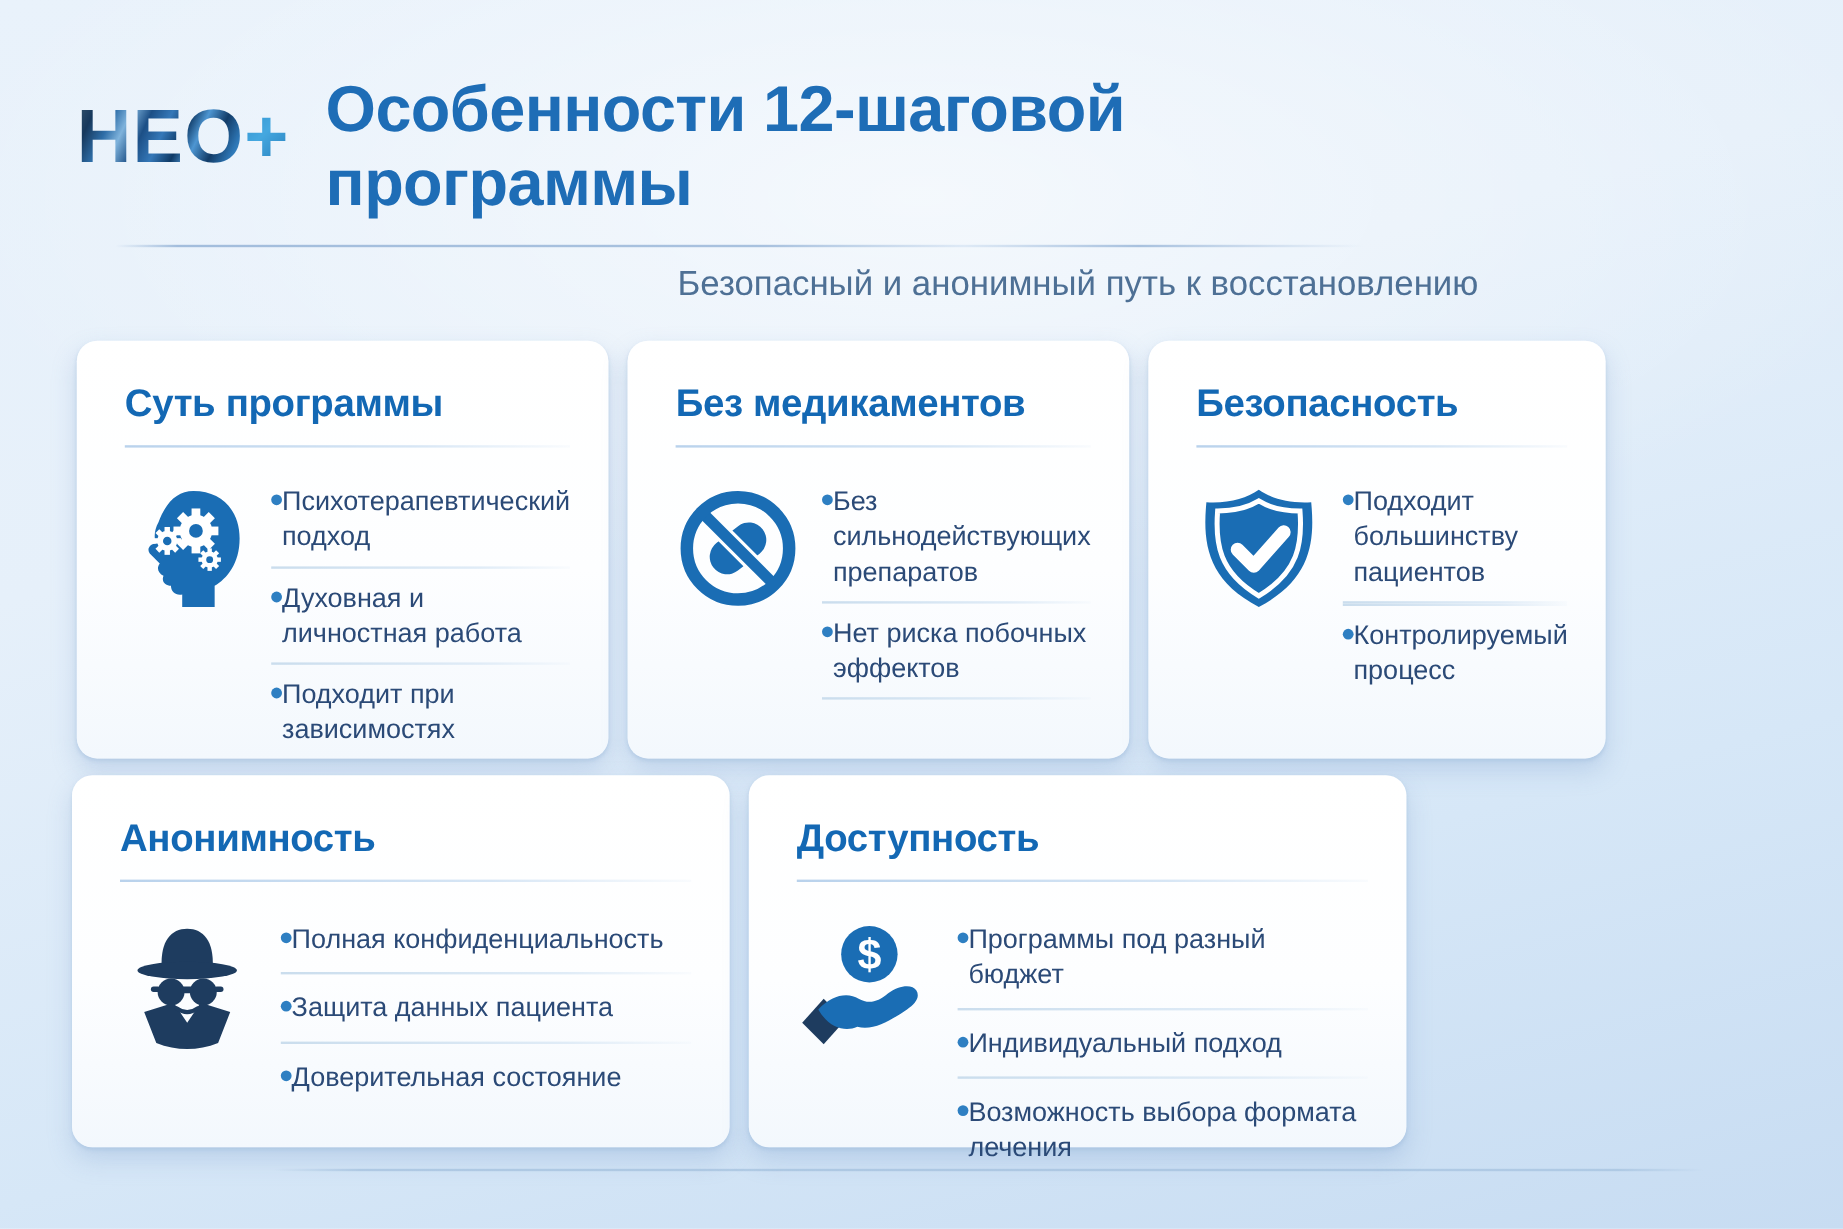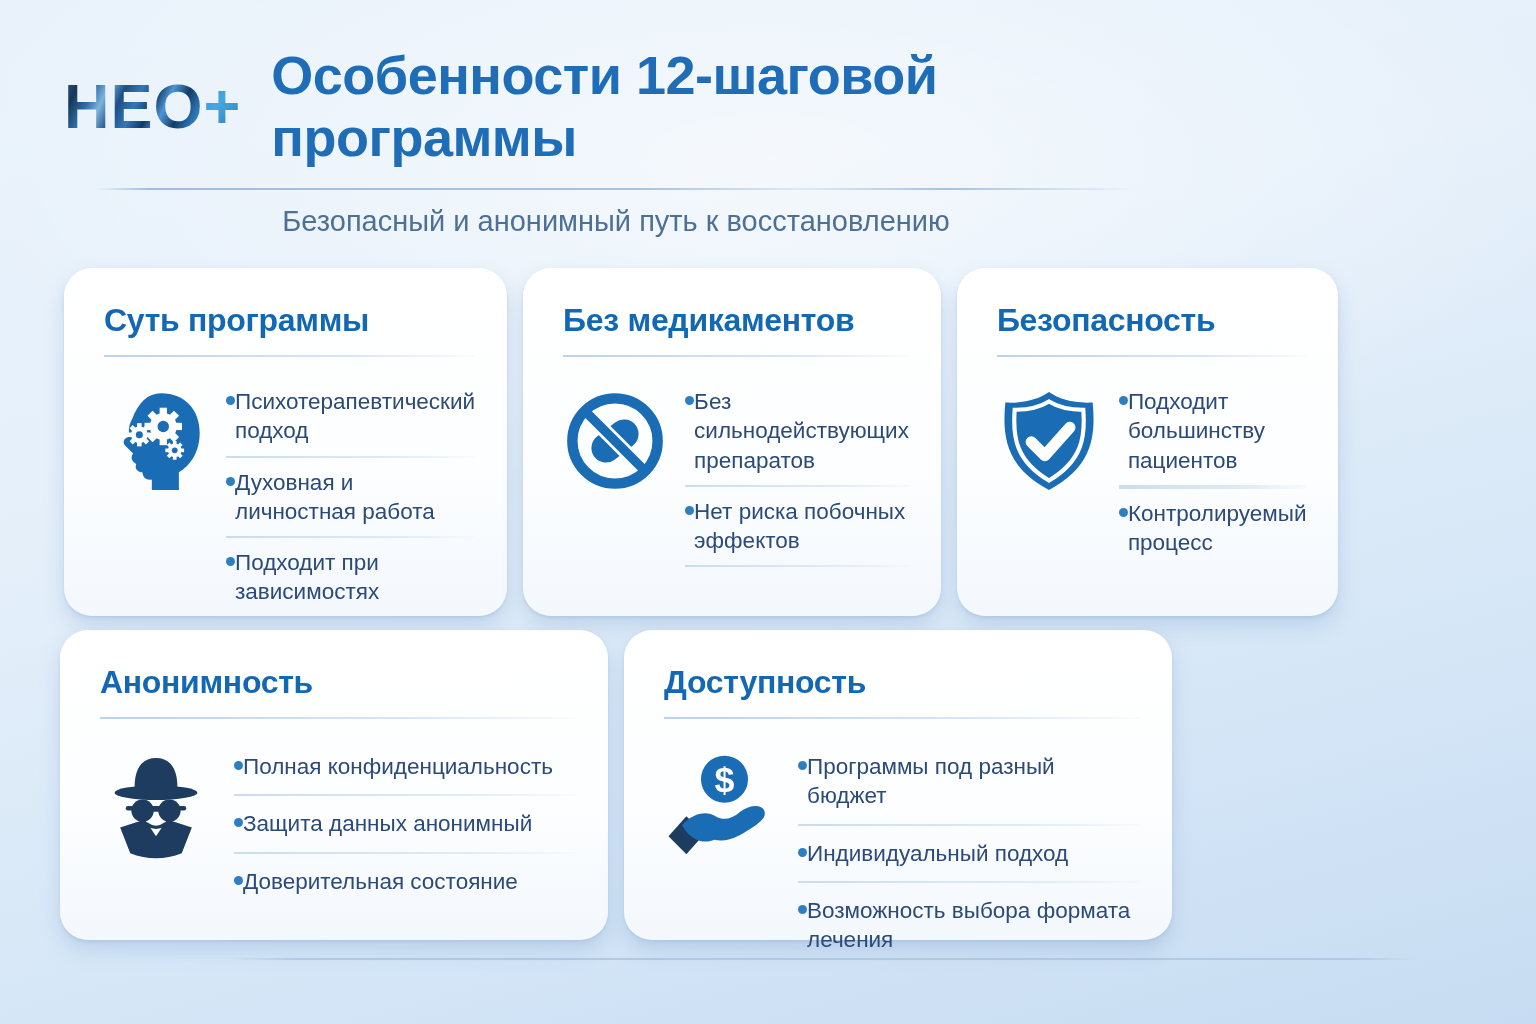--- a/index.html
+++ b/index.html
@@ -17,34 +17,34 @@
   .header-row { display:flex; align-items:center; gap:30px; padding:44px 64px 0 64px; }
   .logo { font-size:63px; font-weight:800; letter-spacing:1px; line-height:1; white-space:nowrap; }
   .logo .neo {
     background:linear-gradient(115deg,#3d5a70 0%,#16385c 12%,#2f6ea8 22%,#7fb3dc 30%,#1c4f86 40%,#3578b8 50%,#0f3a66 60%,#4e96d2 68%,#123c68 78%,#2e77b6 88%,#55a7dd 100%);
     -webkit-background-clip:text; background-clip:text; color:transparent;
   }
   .logo .plus {
     background:linear-gradient(135deg,#2a89c8 0%,#45a8e0 45%,#1c6fae 100%);
     -webkit-background-clip:text; background-clip:text; color:transparent;
   }
-  .page-title { font-size:54px; font-weight:700; color:#1e6db6; letter-spacing:-0.5px; }
+  .page-title { font-size:54px; font-weight:700; color:#1e6db6; letter-spacing:-0.5px;margin-top:16px; }
   .header-rule {
     height:2px; margin:20px 96px 0 96px;
     background:linear-gradient(90deg, rgba(150,180,215,0) 0%, rgba(150,180,215,.85) 5%, rgba(150,180,215,.8) 52%, rgba(185,208,234,.35) 68%, rgba(150,180,215,.8) 82%, rgba(150,180,215,0) 100%);
   }
-  .subtitle { text-align:center; margin-top:15px; font-size:29px; font-weight:500; color:#4e7095; }
+  .subtitle { text-align:right; margin-top:15px; font-size:29px; font-weight:500; color:#4e7095; }
 
   
   .row1 { display:grid; grid-template-columns:repeat(3,1fr); gap:16px; margin:30px 64px 0 64px; }
   .row2 { display:grid; grid-template-columns:repeat(2,1fr); gap:16px; width:1112px; margin:14px auto 0 auto; }
 
   .card {
     background:linear-gradient(180deg,#ffffff 0%,#fdfeff 55%,#f3f8fd 100%);
-    border-radius:28px;
+    border-radius:17px;
     box-shadow:0 2px 3px rgba(150,180,215,.35), 0 10px 20px rgba(125,160,205,.30);
     padding:34px 32px 12px 40px;
   }
   .row1 .card { height:348px; }
   .row2 .card { height:310px; }
 
   .card-title { font-size:32px; font-weight:700; color:#1368b4; letter-spacing:-0.3px; }
   .card-rule {
     height:2px; margin-top:16px;
     background:linear-gradient(90deg,#b9d2ec 0%,#d7e6f5 65%, rgba(219,232,246,.15) 100%);
@@ -215,21 +215,21 @@
           </svg>
         </div>
         <div class="items">
           <div class="item">
               <span class="dot"></span>
               <span class="item-text">Полная конфиденциальность</span>
             </div>
           <div class="item-rule"></div>
           <div class="item">
               <span class="dot"></span>
-              <span class="item-text">Защита данных анонимный</span>
+              <span class="item-text">Защита данных пациента</span>
             </div>
           <div class="item-rule"></div>
           <div class="item">
               <span class="dot"></span>
               <span class="item-text">Доверительная состояние</span>
             </div>
         </div>
       </div>
     </div>
 

